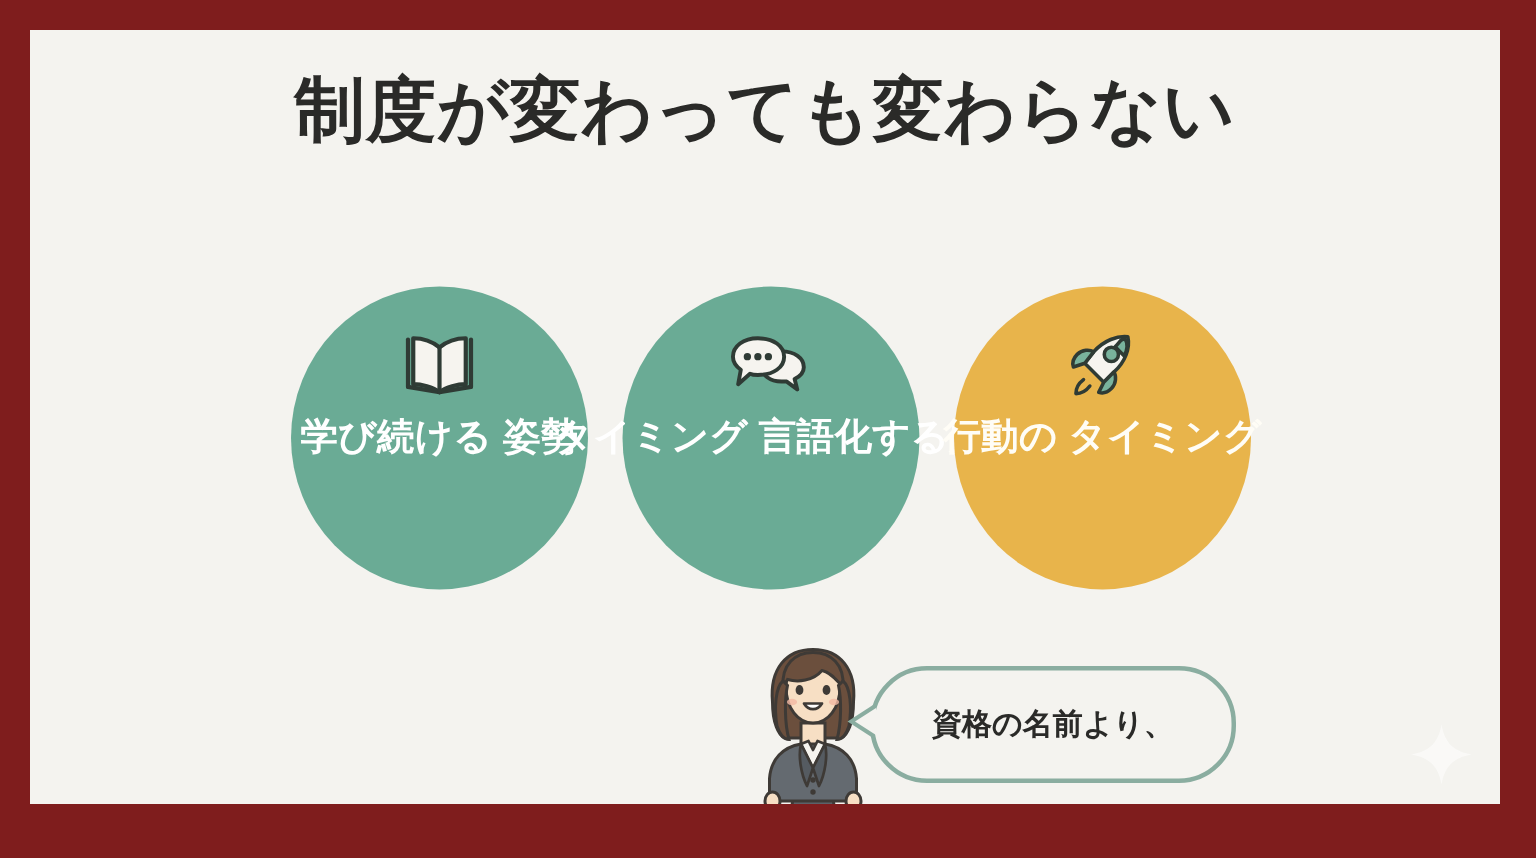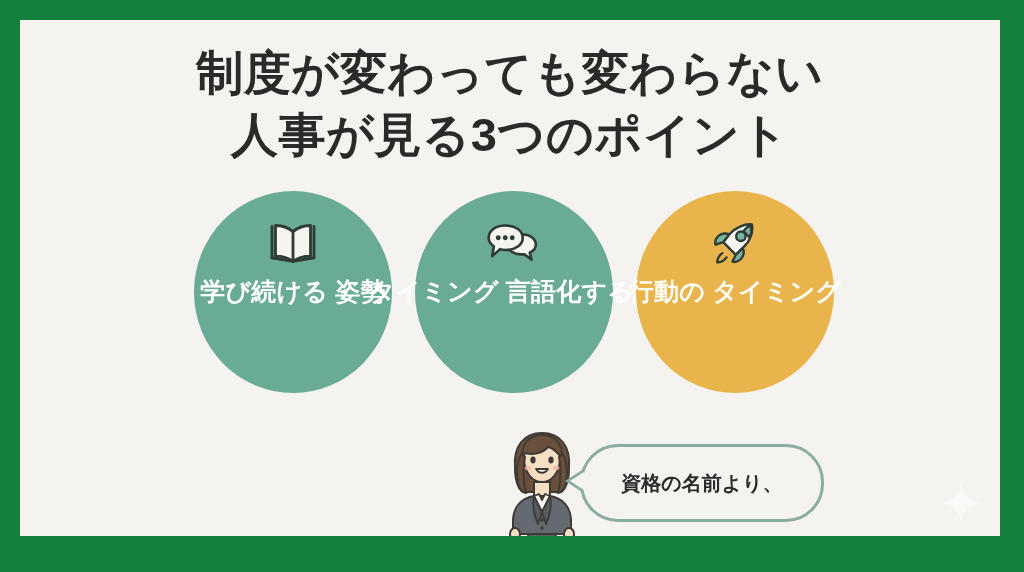--- a/index.html
+++ b/index.html
@@ -12,21 +12,21 @@
     height: 572px;
     overflow: hidden;
     font-family: "Liberation Sans", "DejaVu Sans", sans-serif;
   }
 
   
   .slide-frame {
     position: relative;
     width: 1024px;
     height: 572px;
-    background: #15803d;
+    background: #7f1d1d;
     box-sizing: border-box;
   }
 
   
   .slide-canvas {
     position: absolute;
     left: 20px;
     top: 20px;
     width: 980px;
     height: 516px;
@@ -183,21 +183,20 @@
 </style>
 </head>
 <body>
 
 <div class="slide-frame">
 
   <div class="slide-canvas">
 
     <div class="title-block">
       <span class="title-line">制度が変わっても変わらない</span>
-      <span class="title-line">人事が見る3つのポイント</span>
     </div>
 
     <div class="circles-row">
 
       <div class="circle teal">
         <div class="circle-icon">
           <svg viewBox="0 0 64 56" width="56" height="50" aria-hidden="true">
             <g fill="none" stroke="#2f3b35" stroke-width="3.2" stroke-linejoin="round" stroke-linecap="round">
               <path d="M8 9 L8 45"></path>
               <path d="M56 9 L56 45"></path>

